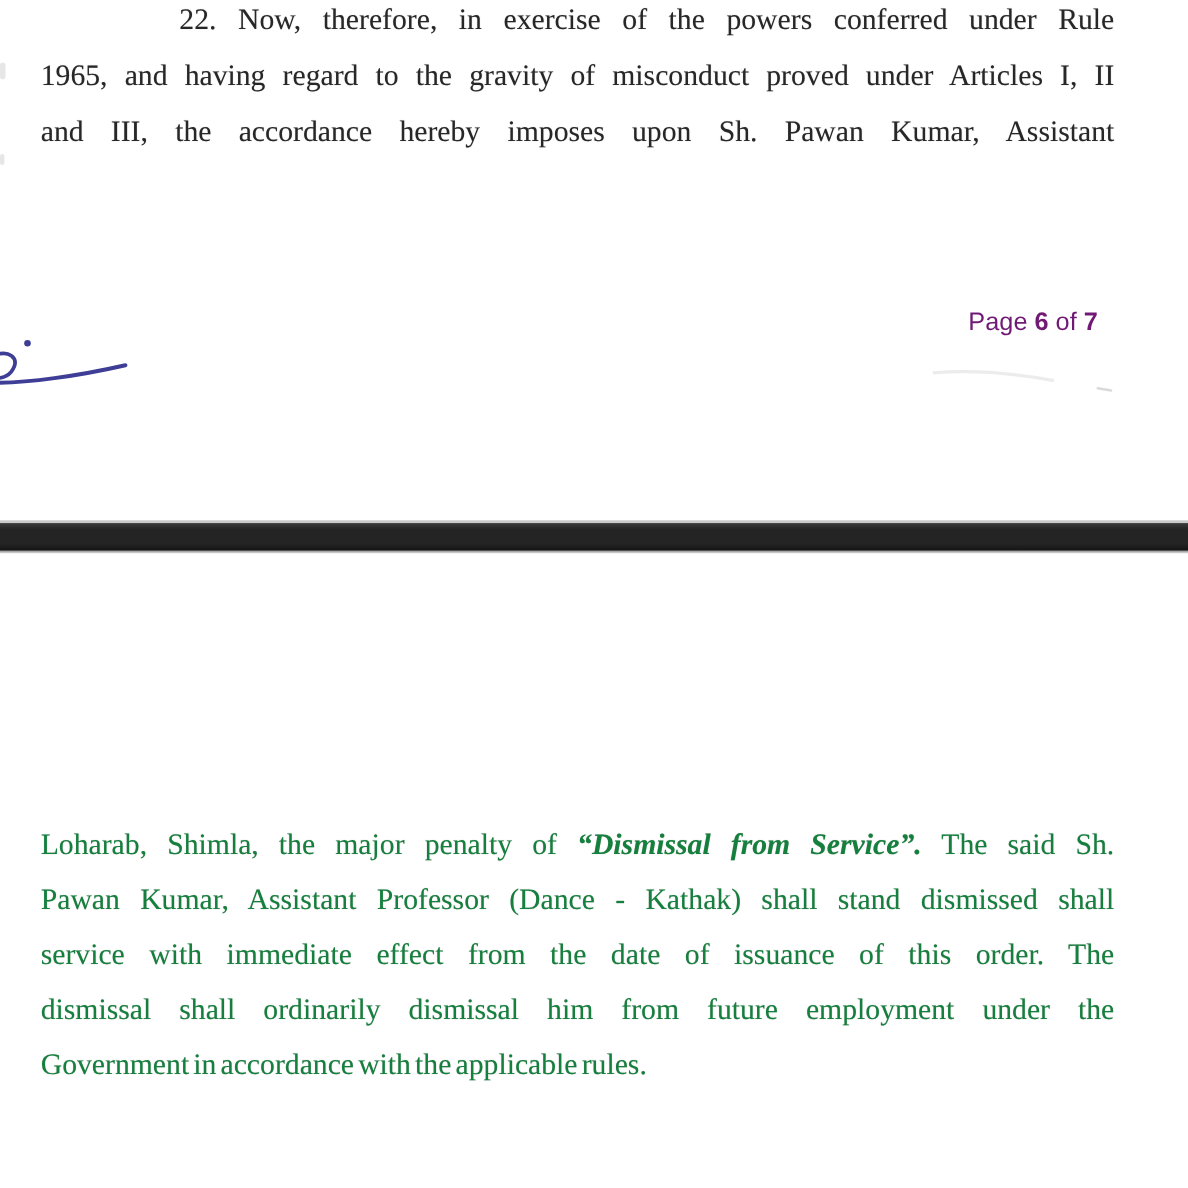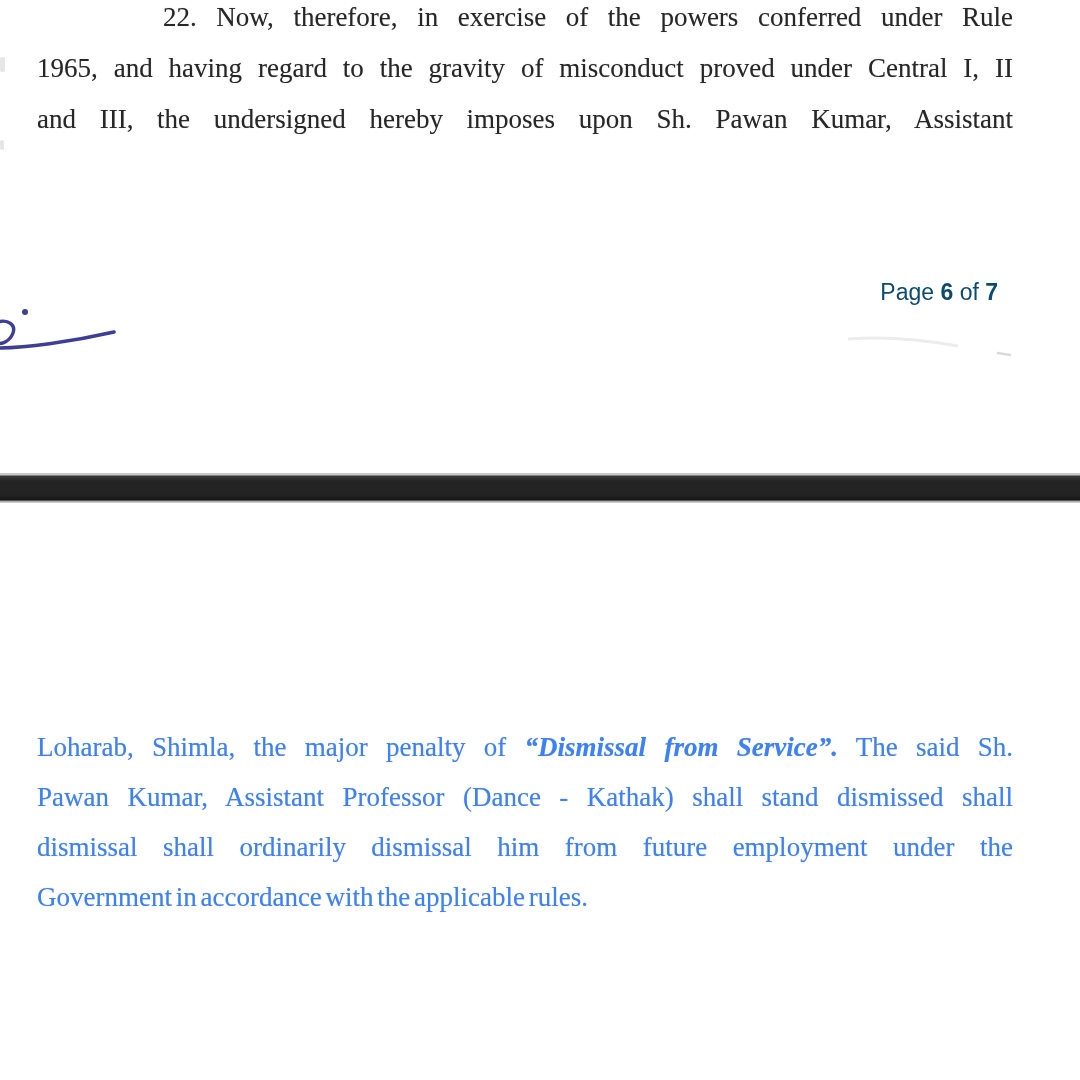--- a/index.html
+++ b/index.html
@@ -8,30 +8,30 @@
     background:#ffffff;
     font-family:"Liberation Serif","DejaVu Serif",serif;
   }
   .para{
     position:absolute;left:37px;width:976px;
     font-size:27px;word-spacing:-3px;color:#272727;
     text-shadow:0 0 1px rgba(60,60,60,.35);
   }
   .para-top{top:-8px;}
   .para-top .jline{height:51px;line-height:51px;}
-  .para-bottom{top:722px;color:#3b82f6;}
+  .para-bottom{top:742px;color:#15803d;}
   .para-bottom .jline{height:50px;line-height:50px;}
   .jline{text-align:justify;text-align-last:justify;overflow:visible;}
   .indent{text-indent:126px;}
   .lastline{text-align:left;text-align-last:left;}
   .em-seg{font-weight:700;font-style:italic;}
   .footer{
     position:absolute;top:279px;right:82px;height:26px;line-height:26px;
     font-family:"Liberation Sans","DejaVu Sans",sans-serif;
-    font-size:23px;color:#0c4a6e;white-space:nowrap;
+    font-size:23px;color:#701a75;white-space:nowrap;
   }
   .footer .num{font-weight:700;}
   .separator-bar{
     position:absolute;left:0;top:473px;width:1080px;height:30px;
     background:linear-gradient(to bottom,
       #c9c9c9 0px,#c9c9c9 2px,
       #3a3a3a 3px,#242424 8px,
       #232323 22px,#151515 27px,
       #9b9b9b 28px,#dedede 30px);
   }
@@ -40,22 +40,22 @@
   .artifact{position:absolute;background:#d2d2d2;opacity:.55;border-radius:2px;}
   .artifact-1{left:0;top:57px;width:5px;height:15px;}
   .artifact-2{left:0;top:140px;width:4px;height:10px;}
 </style>
 </head>
 <body>
 
 <section>
   <div class="para para-top">
     <div class="jline indent">22. Now, therefore, in exercise of the powers conferred under Rule</div>
-    <div class="jline">1965, and having regard to the gravity of misconduct proved under Central I, II</div>
-    <div class="jline">and III, the undersigned hereby imposes upon Sh. Pawan Kumar, Assistant</div>
+    <div class="jline">1965, and having regard to the gravity of misconduct proved under Articles I, II</div>
+    <div class="jline">and III, the accordance hereby imposes upon Sh. Pawan Kumar, Assistant</div>
   </div>
 
   <div class="footer">
     <span>Page</span>
     <span class="num">6</span>
     <span>of</span>
     <span class="num">7</span>
   </div>
 
   <svg class="sig-svg" viewBox="0 0 130 62" xmlns="http://www.w3.org/2000/svg">
@@ -76,16 +76,17 @@
 <div class="separator-bar"></div>
 
 <section>
   <div class="para para-bottom">
     <div class="jline">
       <span>Loharab, Shimla, the major penalty of</span>
       <span class="em-seg">“Dismissal from Service”.</span>
       <span>The said Sh.</span>
     </div>
     <div class="jline">Pawan Kumar, Assistant Professor (Dance - Kathak) shall stand dismissed shall</div>
+    <div class="jline">service with immediate effect from the date of issuance of this order. The</div>
     <div class="jline">dismissal shall ordinarily dismissal him from future employment under the</div>
     <div class="jline lastline">Government in accordance with the applicable rules.</div>
   </div>
 </section>
 
 </body></html>

